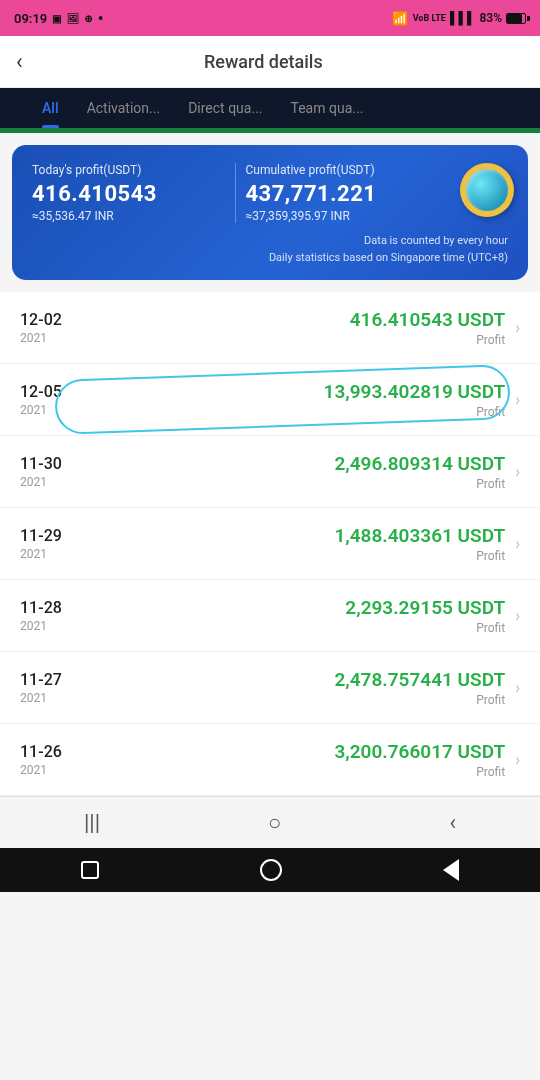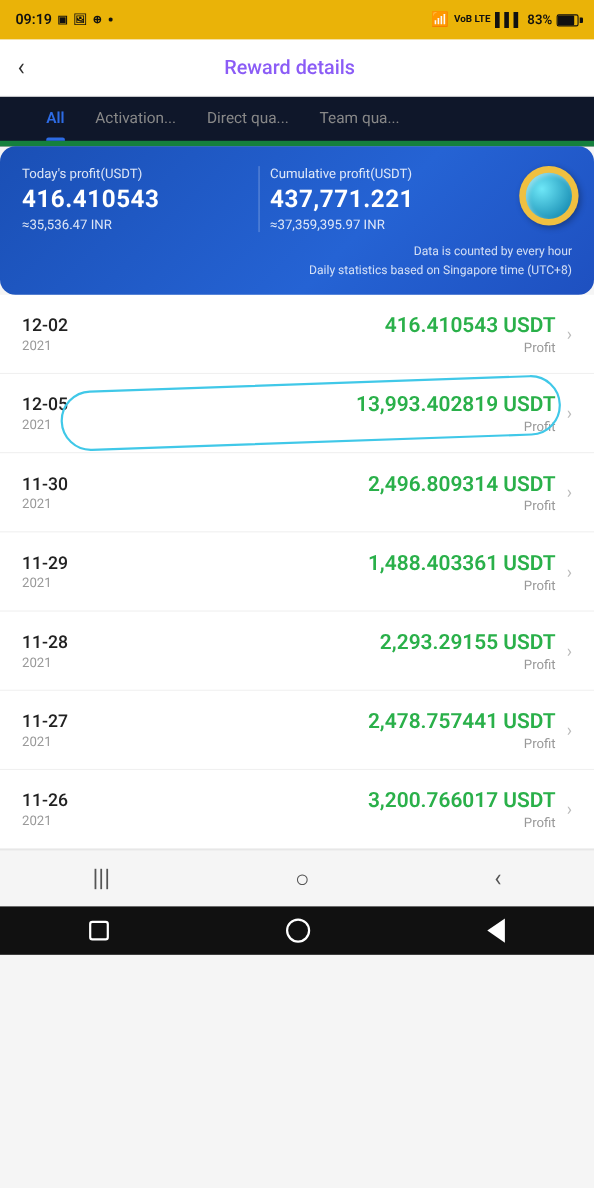--- a/index.html
+++ b/index.html
@@ -7,21 +7,21 @@
     body {
       width: 540px;
       min-height: 1080px;
       background: #f5f5f5;
       font-family: 'Roboto', Arial, sans-serif;
       overflow-x: hidden;
     }
 
     
     .status-bar {
-      background: #eab308;
+      background: #ec4899;
       height: 36px;
       display: flex;
       align-items: center;
       justify-content: space-between;
       padding: 0 14px;
       font-size: 13px;
       font-weight: 600;
       color: #111;
     }
     .status-left { display: flex; align-items: center; gap: 5px; }
@@ -62,21 +62,21 @@
       color: #333;
       cursor: pointer;
       padding: 4px 10px 4px 0;
       line-height: 1;
     }
     .header-title {
       flex: 1;
       text-align: center;
       font-size: 18px;
       font-weight: 500;
-      color: #8b5cf6;
+      color: #404040;
       padding-right: 30px;
     }
 
     
     .tabs {
       background: #0f172a;
       display: flex;
       border-bottom: 5px solid #15803d;
       padding: 0 28px;
     }
@@ -98,21 +98,21 @@
       position: absolute;
       bottom: 0; left: 14px; right: 14px;
       height: 3px;
       background: #2d6be4;
       border-radius: 2px 2px 0 0;
     }
 
     
     .profit-card {
       background: linear-gradient(135deg, #1a4fb5 0%, #2563d4 60%, #1e50c0 100%);
-      margin: 0;
+      margin: 12px;
       border-radius: 14px;
       padding: 18px 20px 14px 20px;
       color: #fff;
       position: relative;
       overflow: hidden;
     }
     .profit-card-row {
       display: flex;
       justify-content: space-between;
       align-items: flex-start;

